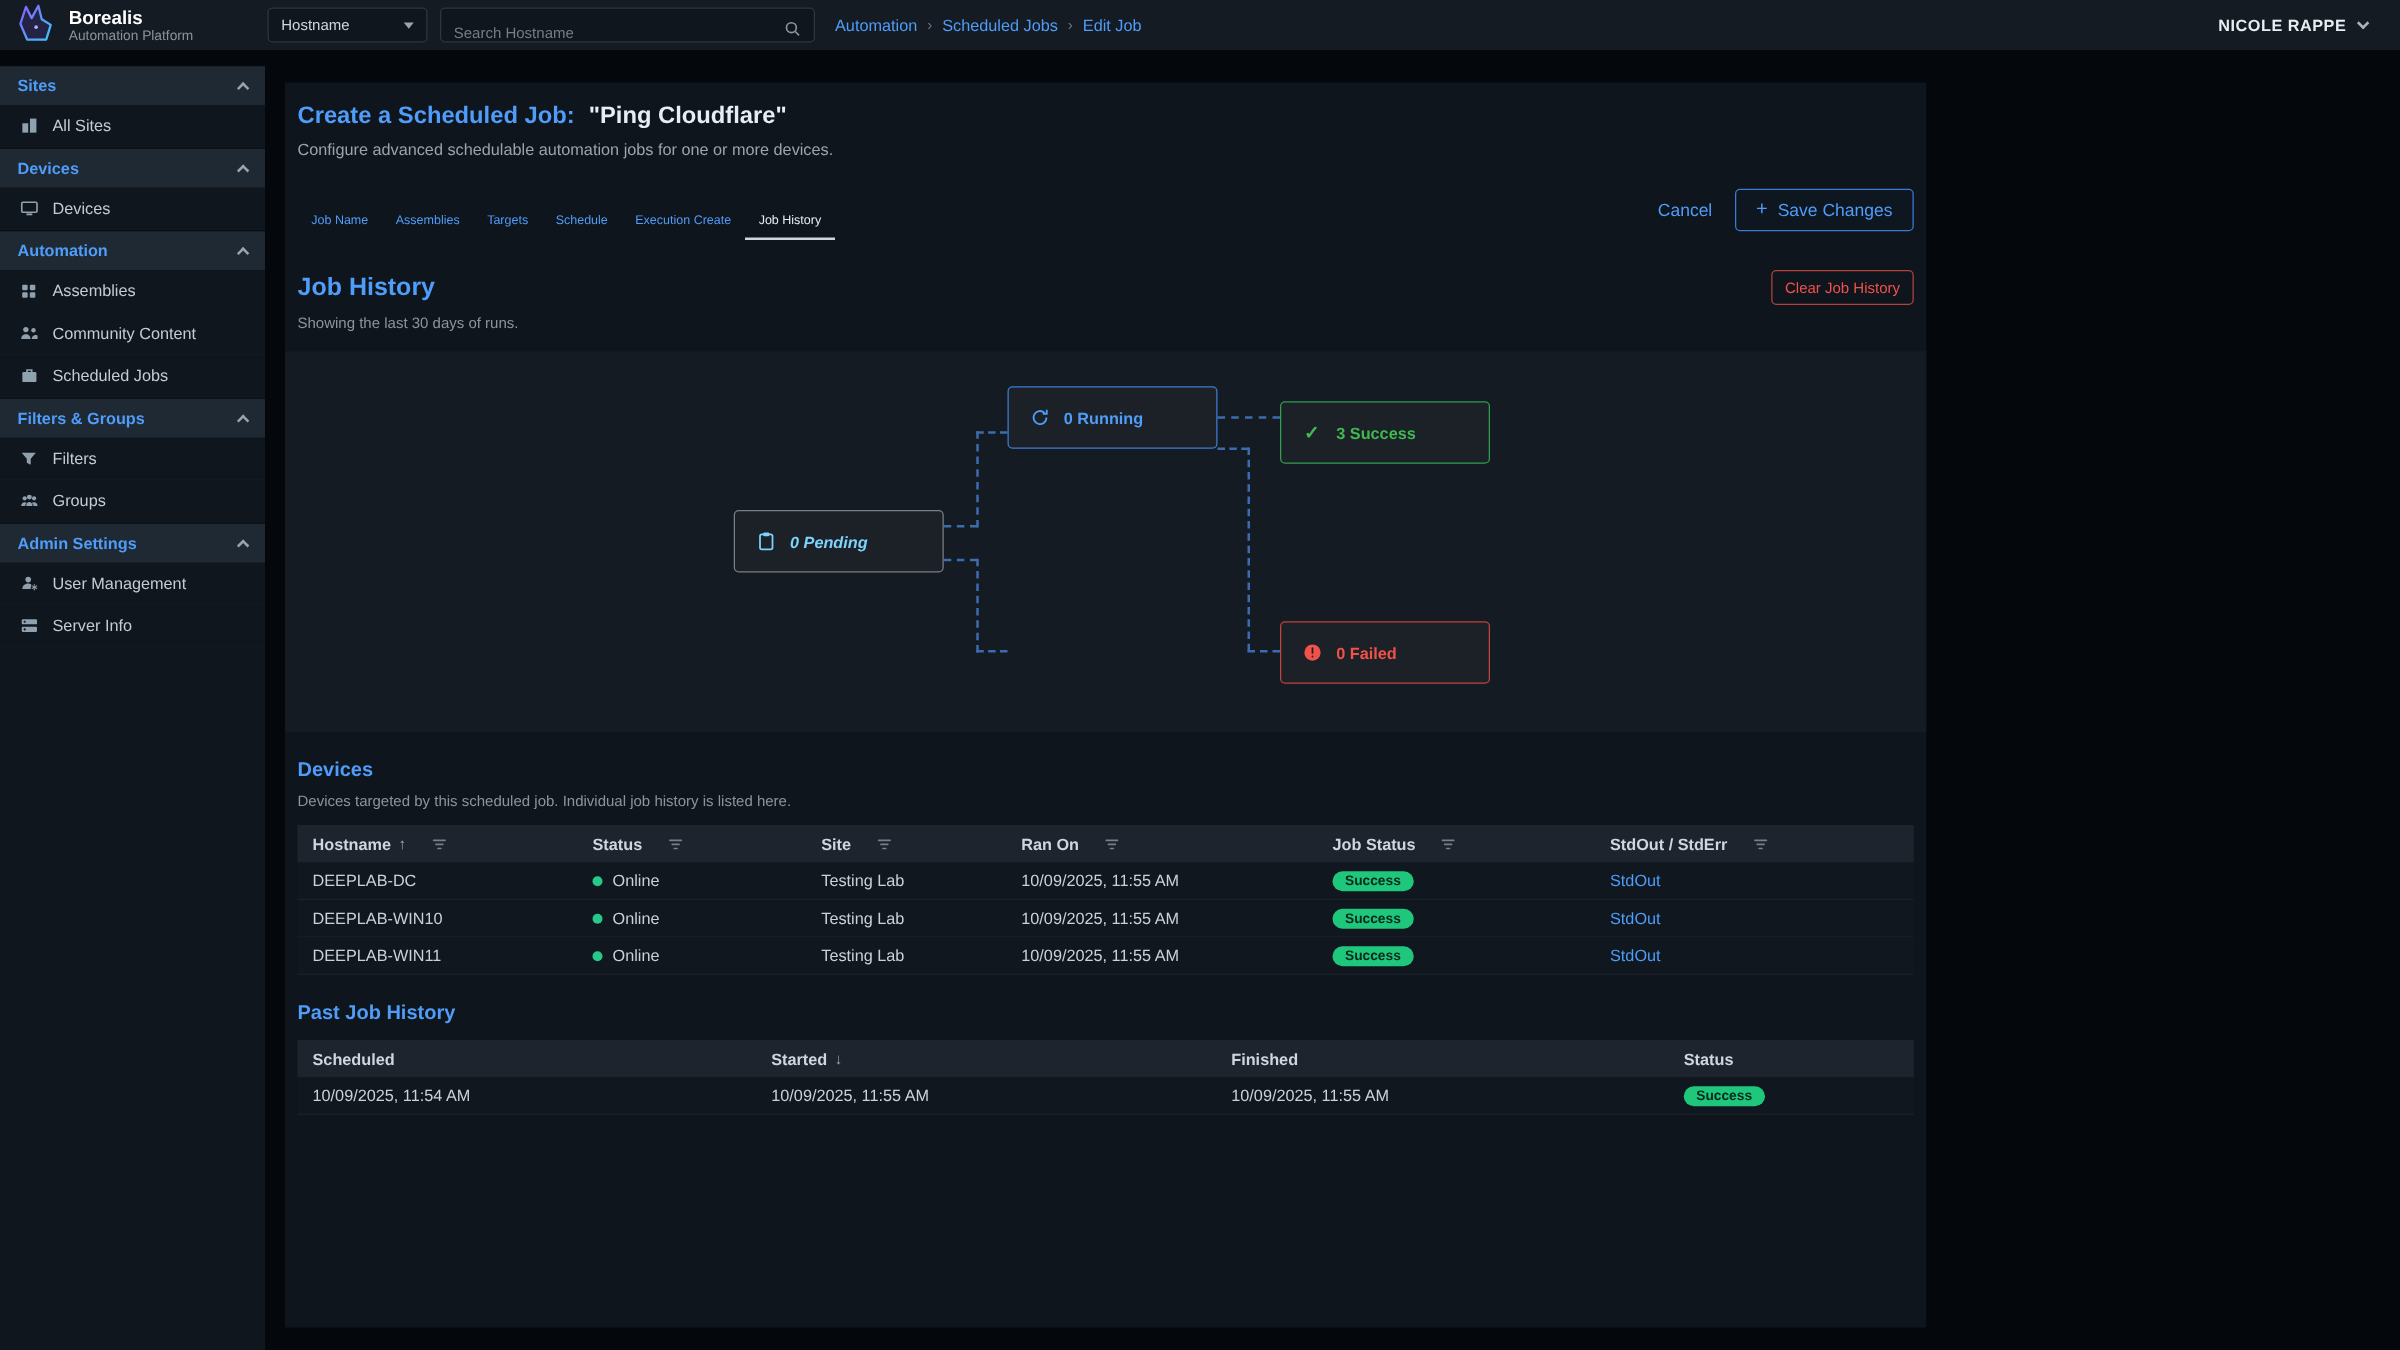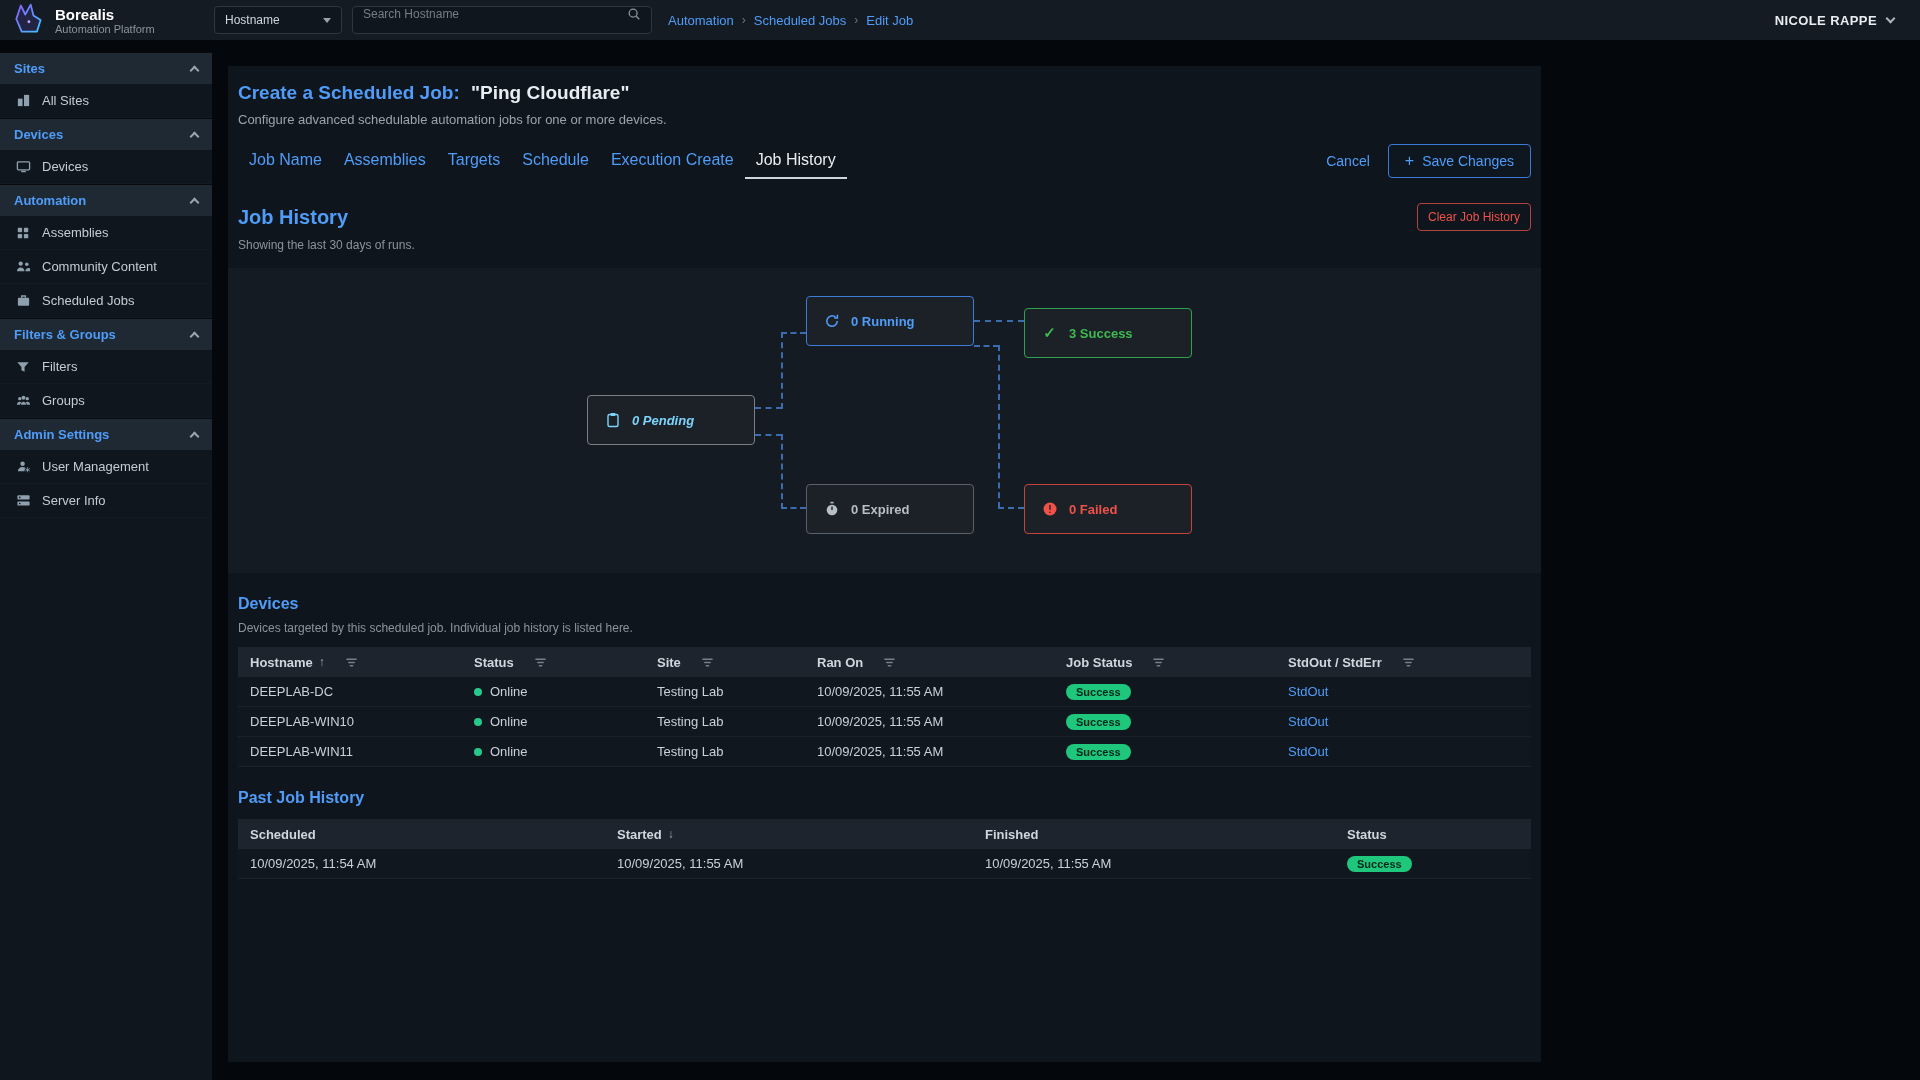--- a/index.html
+++ b/index.html
@@ -11,42 +11,42 @@
     position:relative;
     font-size:13px;
   }
   
   .header{position:absolute;top:0;left:0;width:1920px;height:40px;background:#141b23;display:flex;align-items:center;z-index:5;}
   .brand{width:212px;display:flex;align-items:center;gap:9px;padding-left:10px;}
   .brand-name{font-size:15px;font-weight:bold;color:#ffffff;line-height:17px;}
   .brand-sub{font-size:11px;color:#8b949e;}
   .hd-select{width:128px;height:28px;margin-left:2px;background:#10161d;border:1px solid #2e363f;border-radius:4px;display:flex;align-items:center;justify-content:space-between;padding:0 10px;font-size:12px;color:#cfd6dd;cursor:pointer;}
   .caret-down{width:0;height:0;border-left:4px solid transparent;border-right:4px solid transparent;border-top:5px solid #9aa4ad;}
-  .hd-search{width:300px;height:28px;margin-left:10px;background:#10161d;border:1px solid #2e363f;border-radius:4px;display:flex;align-items:flex-start;padding:0 10px;gap:8px;}
+  .hd-search{width:300px;height:28px;margin-left:10px;background:#10161d;border:1px solid #2e363f;border-radius:4px;display:flex;align-items:flex-end;padding:0 10px;gap:8px;}
   .hd-search input{flex:1;background:transparent;border:none;outline:none;color:#c9d1d9;font-size:12px;font-family:"Liberation Sans",sans-serif;}
   .hd-search input::placeholder{color:#737e89;}
   .breadcrumb{display:flex;align-items:center;margin-left:16px;font-size:13px;}
   .breadcrumb a{color:#4f9cf9;text-decoration:none;cursor:pointer;}
   .crumb-sep{color:#6b7480;margin:0 8px;font-size:12px;}
   .hd-user{margin-left:auto;margin-right:26px;display:flex;align-items:center;gap:10px;font-size:13px;font-weight:bold;color:#e8edf2;letter-spacing:.4px;cursor:pointer;}
   .chev-down{display:inline-block;width:7px;height:7px;border-right:2px solid #aab4bf;border-bottom:2px solid #aab4bf;transform:rotate(45deg);margin-top:-4px;}
   .chev-up{display:inline-block;width:7px;height:7px;border-left:2px solid #9aa4ad;border-top:2px solid #9aa4ad;transform:rotate(45deg);margin-bottom:-3px;}
   
   .sidebar{position:absolute;top:52px;left:0;width:212px;height:1028px;background:#10161d;}
   .side-header{height:32px;background:#1f2933;color:#4f9cf9;font-weight:bold;font-size:13px;display:flex;align-items:center;justify-content:space-between;padding:0 14px;border-top:1px solid #070b10;cursor:pointer;}
   .side-item{height:34px;display:flex;align-items:center;gap:11px;padding:0 15px;font-size:13px;color:#c3ccd4;cursor:pointer;border-bottom:1px solid rgba(255,255,255,0.02);}
   .sicon{width:16px;height:16px;color:#8fa0ae;display:flex;align-items:center;justify-content:center;flex:0 0 16px;}
   
   .panel{position:absolute;top:66px;left:228px;width:1313px;height:996px;background:#0f151c;padding:16px 10px 0 10px;}
   .pg-title{font-size:19px;font-weight:bold;}
   .pg-title .t-blue{color:#4f9cf9;}
   .pg-title .t-name{color:#e6edf3;font-weight:600;margin-left:6px;}
   .pg-sub{margin-top:8px;font-size:13px;color:#9aa4ad;}
   .tabs-row{display:flex;align-items:center;margin-top:16px;}
-  .tab{padding:8px 11px;color:#4f9cf9;font-size:16px;cursor:pointer;border-bottom:2px solid transparent;}
+  .tab{padding:8px 11px;color:#4f9cf9;font-size:10px;cursor:pointer;border-bottom:2px solid transparent;margin-top:20px;}
   .tab.active{color:#e8edf2;border-bottom-color:#cdd6de;}
   .tab-actions{margin-left:auto;display:flex;align-items:center;gap:18px;}
   .btn-cancel{color:#4f9cf9;font-size:14px;cursor:pointer;background:none;border:none;font-family:"Liberation Sans",sans-serif;}
   .btn-save{display:flex;align-items:center;gap:8px;border:1px solid #3a7bd5;color:#4f9cf9;background:#0e1620;font-size:14px;padding:8px 16px;border-radius:4px;cursor:pointer;font-family:"Liberation Sans",sans-serif;}
   .plus-glyph{font-size:16px;line-height:12px;}
   .jh-row{display:flex;align-items:center;margin-top:24px;}
   .jh-heading{font-size:20px;color:#4f9cf9;font-weight:600;}
   .btn-clear{margin-left:auto;border:1px solid #b3423c;color:#f0524a;background:transparent;font-size:12px;padding:6px 10px;border-radius:4px;cursor:pointer;font-family:"Liberation Sans",sans-serif;}
   .jh-note{margin-top:7px;font-size:12px;color:#8b949e;}
   
@@ -306,30 +306,20 @@
           </svg>
       </span>
       <span>0 Running</span>
     </div>
 
     <div class="flow-box box-success">
       <span class="fi check-glyph">✓</span>
       <span>3 Success</span>
     </div>
 
-    <div class="flow-box box-expired">
-      <span class="fi">
-        <svg width="16" height="16" viewBox="0 0 16 16">
-            <circle cx="8" cy="9" r="5.3" fill="currentColor"></circle>
-            <line x1="6.4" y1="1.6" x2="9.6" y2="1.6" stroke="currentColor" stroke-width="1.6"></line>
-            <line x1="8" y1="9" x2="8" y2="5.6" stroke="#1c2127" stroke-width="1.4"></line>
-          </svg>
-      </span>
-      <span>0 Expired</span>
-    </div>
 
     <div class="flow-box box-failed">
       <span class="fi">
         <svg width="16" height="16" viewBox="0 0 16 16">
             <circle cx="8" cy="8" r="6.5" fill="#f0524a"></circle>
             <rect x="7.3" y="3.8" width="1.4" height="5.2" rx=".7" fill="#1c2127"></rect>
             <rect x="7.3" y="10.4" width="1.4" height="1.6" rx=".7" fill="#1c2127"></rect>
           </svg>
       </span>
       <span>0 Failed</span>

